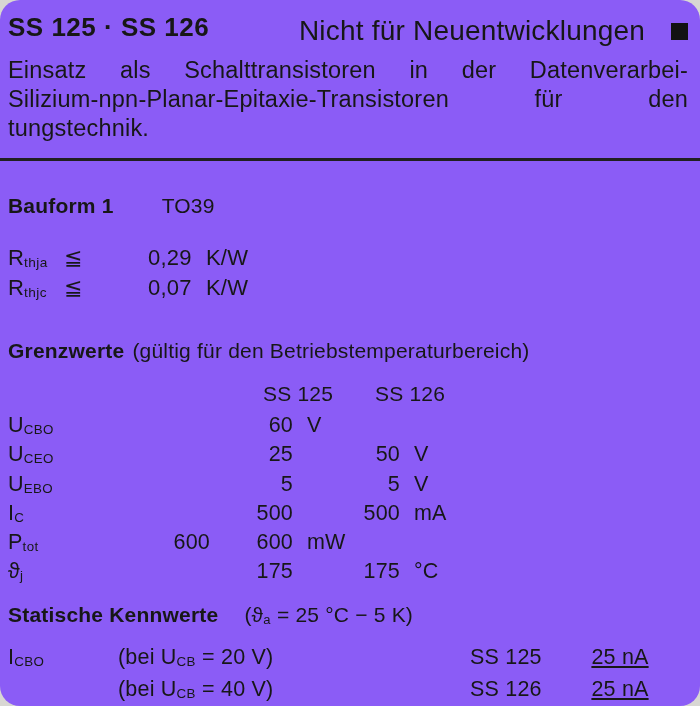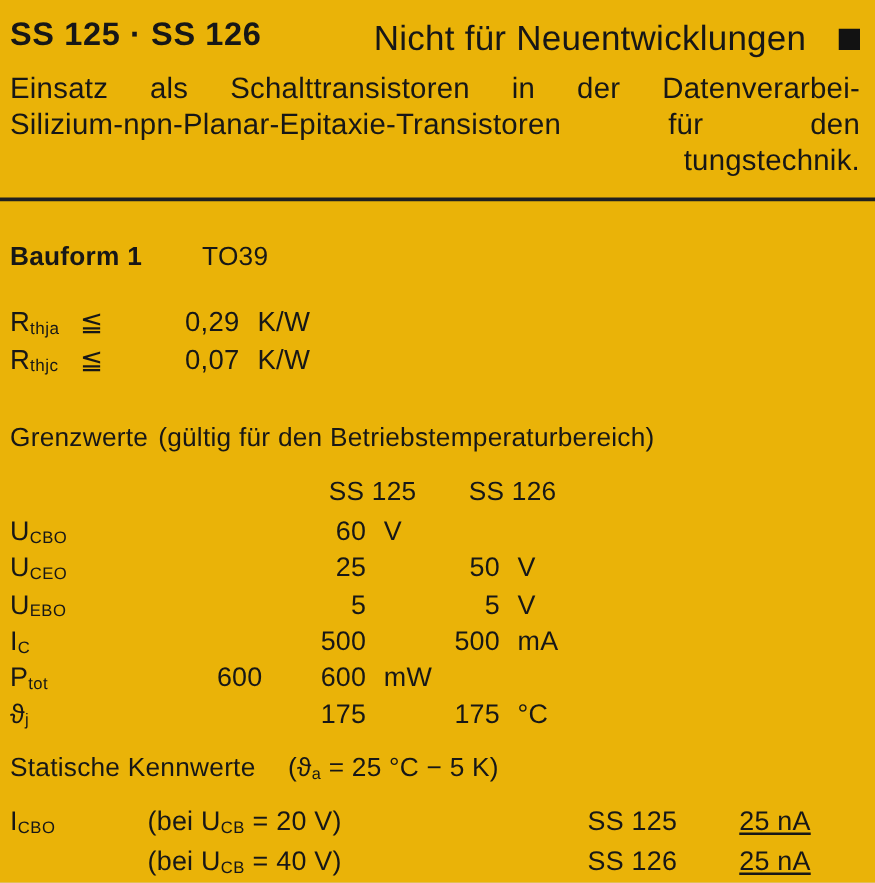--- a/index.html
+++ b/index.html
@@ -7,58 +7,59 @@
     background:#d8d7d3;
     font-family:"Liberation Sans", sans-serif;
     -webkit-font-smoothing:antialiased;
   }
   .page{
     position:relative;
     width:700px;height:706px;
     box-sizing:border-box;
     margin:0 auto;
     padding:8px 12px 0 8px;
-    background:#eab308;
+    background:#8b5cf6;
     color:#171717;
     overflow:hidden;
     letter-spacing:0.2px;
+    border-radius:20px;
   }
   
   .topbar{
     display:flex;align-items:flex-start;justify-content:space-between;
     padding-top:4px;
   }
   .doc-title{
     margin:0;font-size:26px;font-weight:bold;letter-spacing:0.5px;white-space:nowrap;
   }
   .notice-group{display:flex;align-items:center;gap:26px;padding-top:3px;}
   .notice-text{font-size:28px;white-space:nowrap;}
   .sq{width:17px;height:17px;background:#121212;flex:0 0 auto;}
   
   .desc{margin-top:9px;font-size:23.5px;line-height:29px;}
   .desc .jline{text-align:justify;text-align-last:justify;}
-  .desc .lline{text-align:right;}
+  .desc .lline{text-align:left;}
   
   .rule{
     border:none;height:3px;background:#202020;
     margin:15px -12px 0 -8px;
   }
   
   .bauform{margin-top:33px;font-size:21px;}
   .bauform .b-label{font-weight:bold;margin-top:20px;}
   .bauform .b-value{margin-left:48px;}
   
   .thermal{margin-top:27px;font-size:22px;line-height:25px;}
   .t-row{white-space:nowrap;}
   .t-sym{display:inline-block;min-width:56px;}
   .t-rel{display:inline-block;min-width:36px;}
   .t-val{display:inline-block;min-width:58px;margin-left:48px;}
   
   .sec-head{margin-top:34px;font-size:21px;white-space:nowrap;}
-  .sec-head .h-bold{font-weight:normal;}
+  .sec-head .h-bold{font-weight:bold;}
   .sec-head .h-note{margin-left:8px;}
   .sec-head-stat{margin-top:15px;}
   .sec-head-stat .h-note{margin-left:26px;}
   
   .g-cols{margin-top:19px;padding-left:255px;font-size:21px;display:flex;}
   .g-col1{display:inline-block;width:112px;}
   .g-col2{display:inline-block;}
   .g-table{margin-top:7px;font-size:21.5px;}
   .g-row{
     display:grid;

